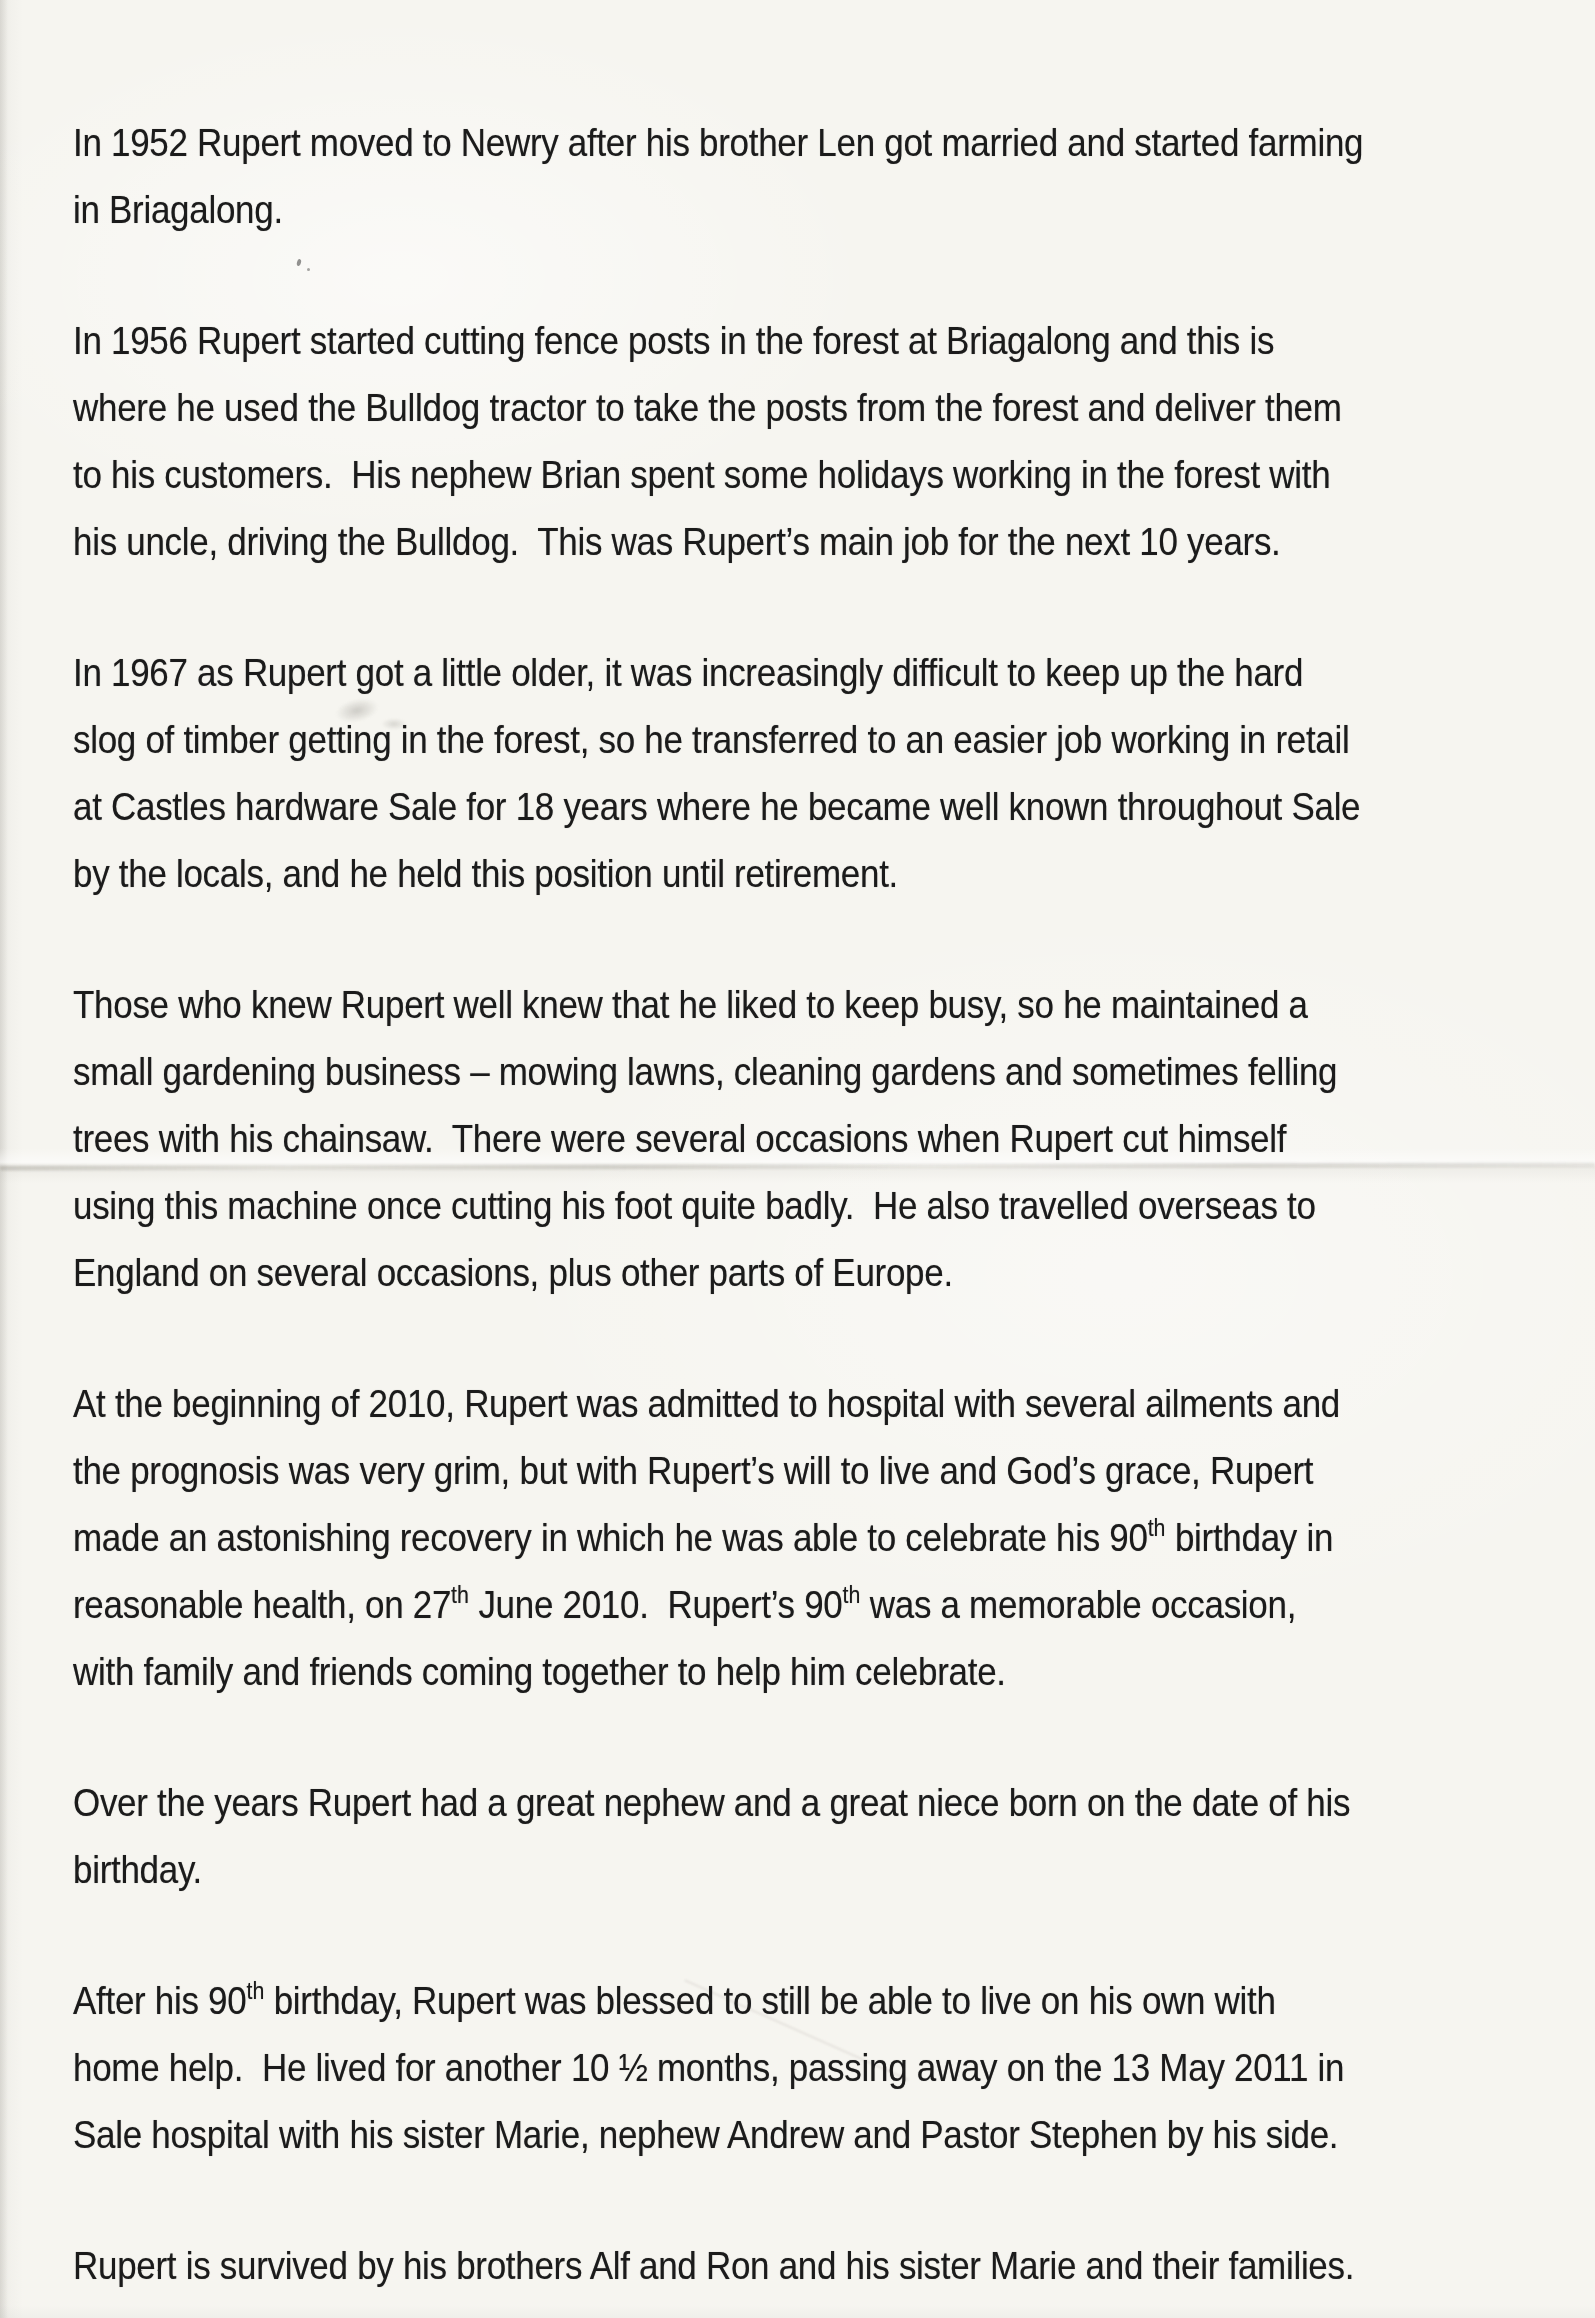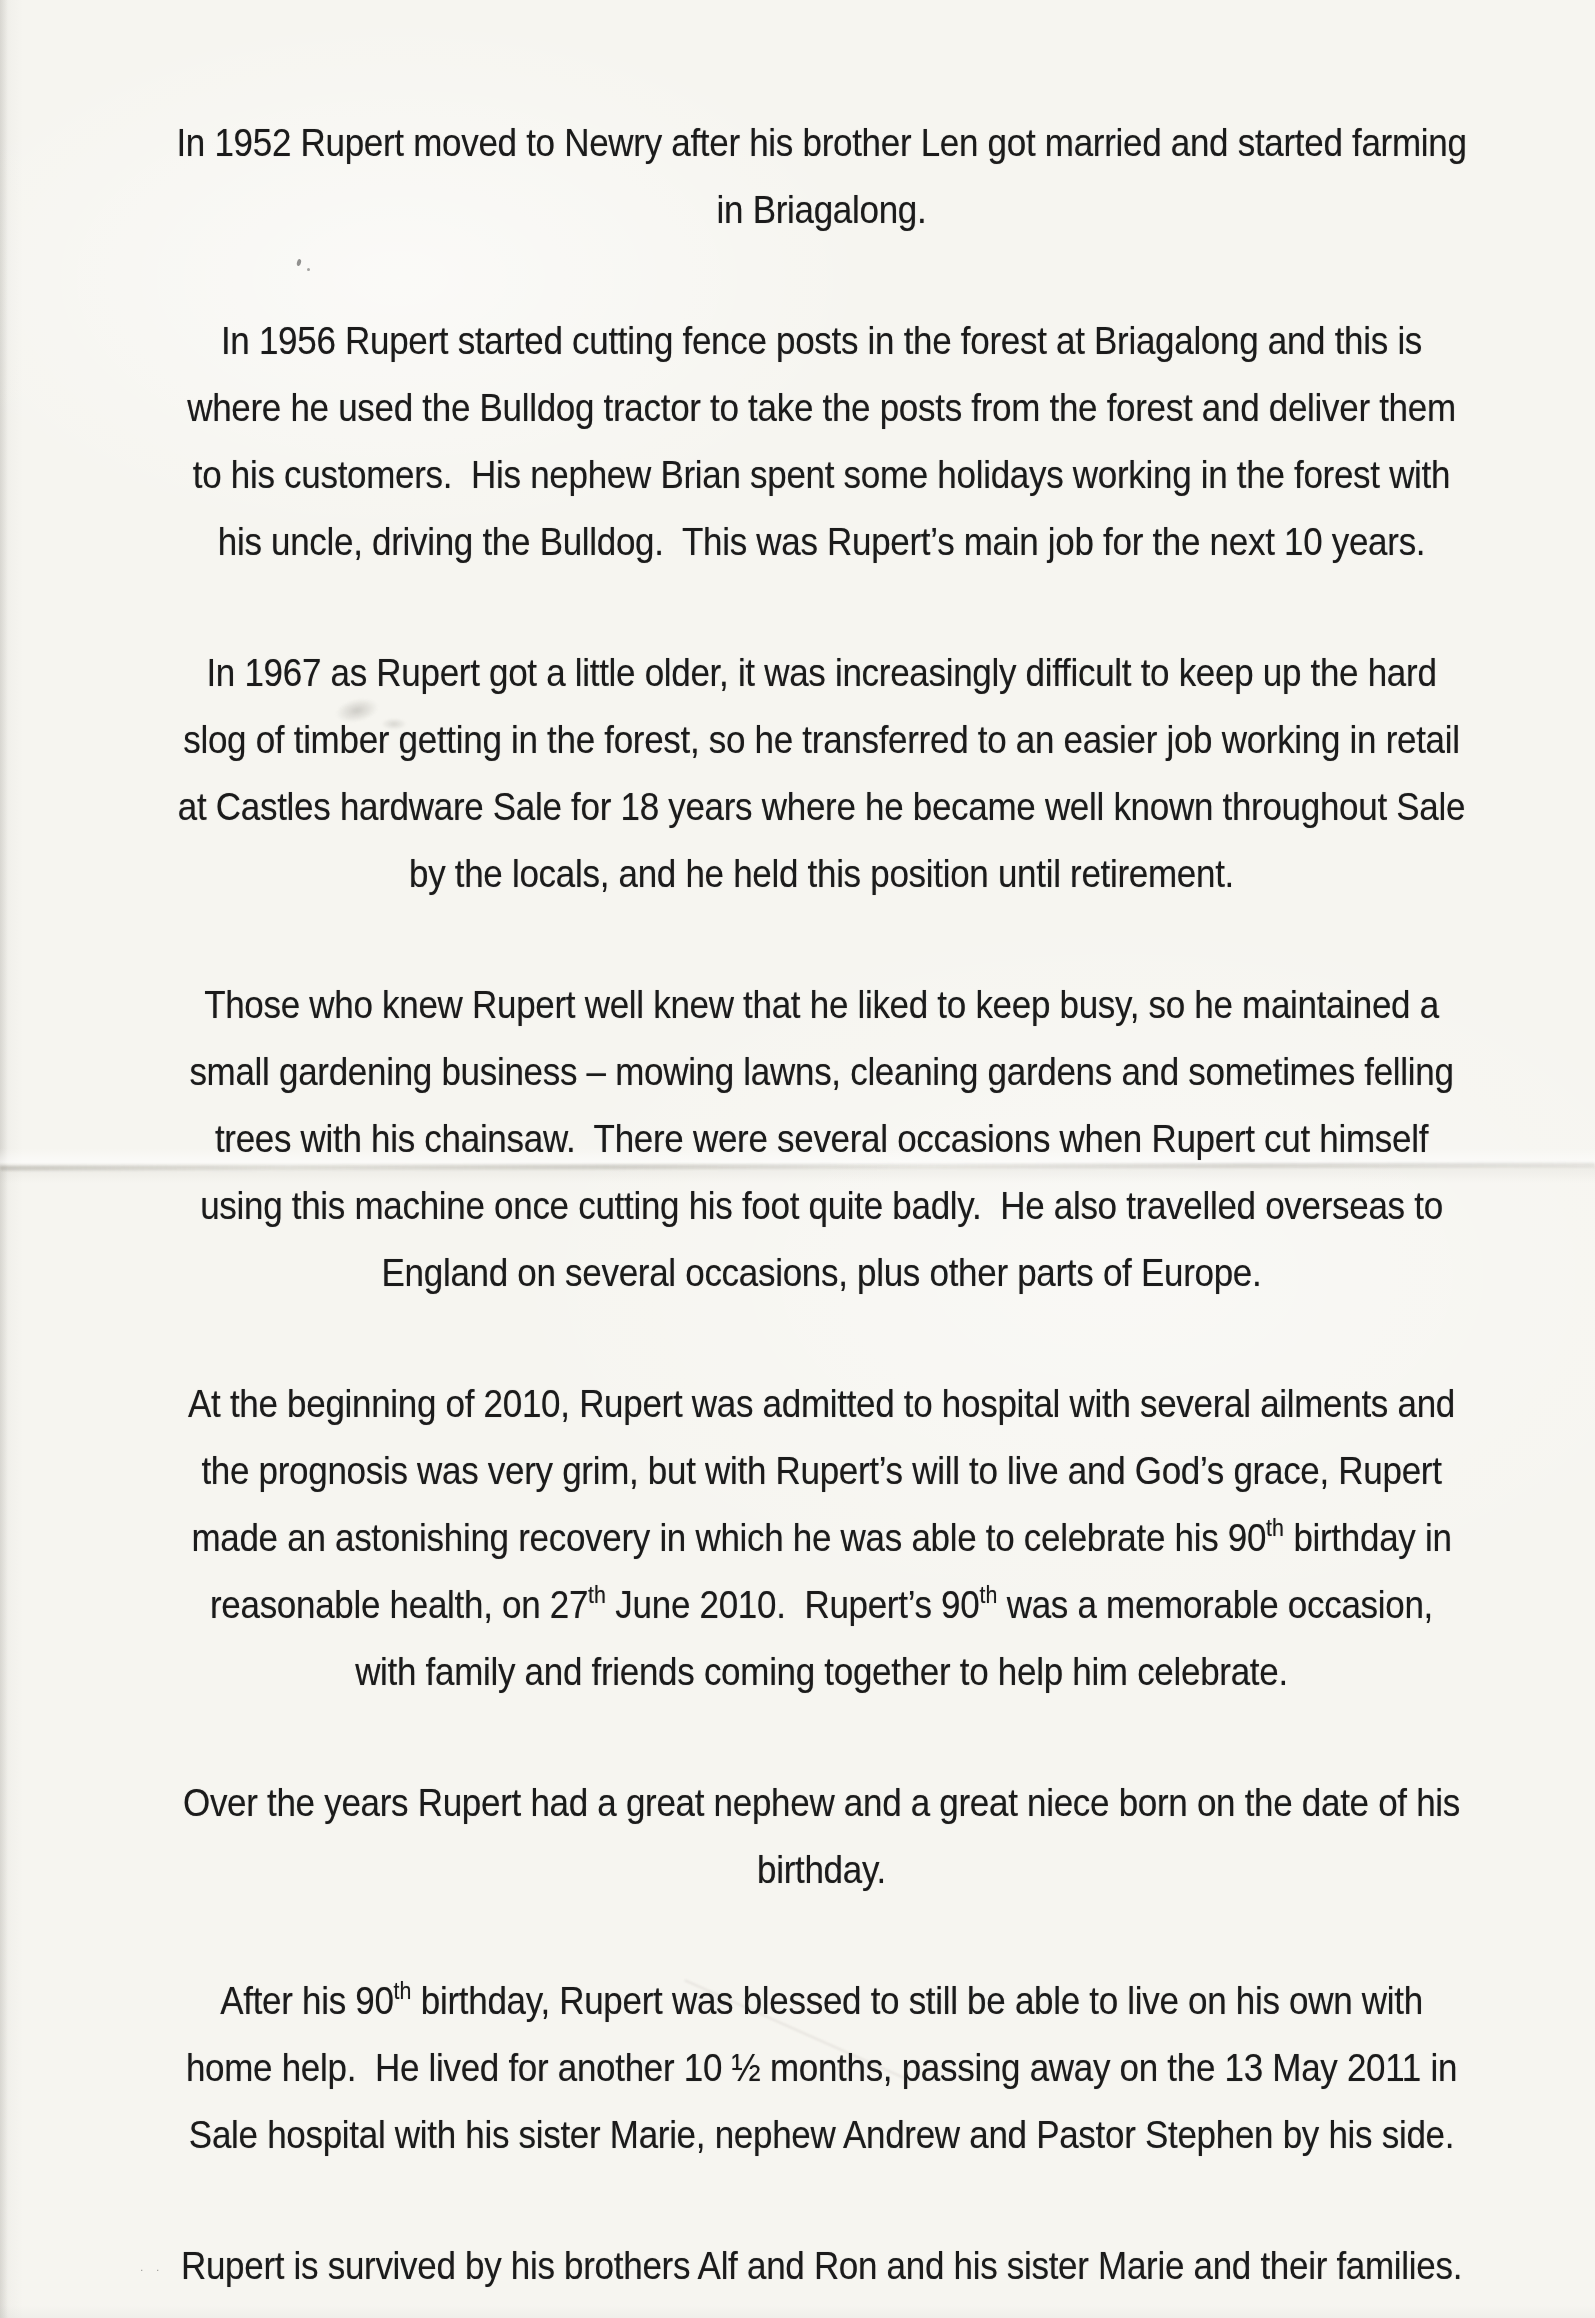--- a/index.html
+++ b/index.html
@@ -20,21 +20,20 @@
       linear-gradient(0deg, rgba(120,118,110,0.05) 0px, rgba(120,118,110,0) 13.8px);
     overflow: hidden;
     font-family: "Liberation Sans", "DejaVu Sans", sans-serif;
     color: #1b1b1b;
   }
   .textblock {
     position: absolute;
     left: 73px;
     top: 44px;
     width: 1497px;
-    text-align: center;
   }
   .para {
     margin: 0 0 64px 0;
     padding: 0;
   }
   .line {
     height: 67px;
     line-height: 67px;
     font-size: 35px;
     letter-spacing: -0.3px;

